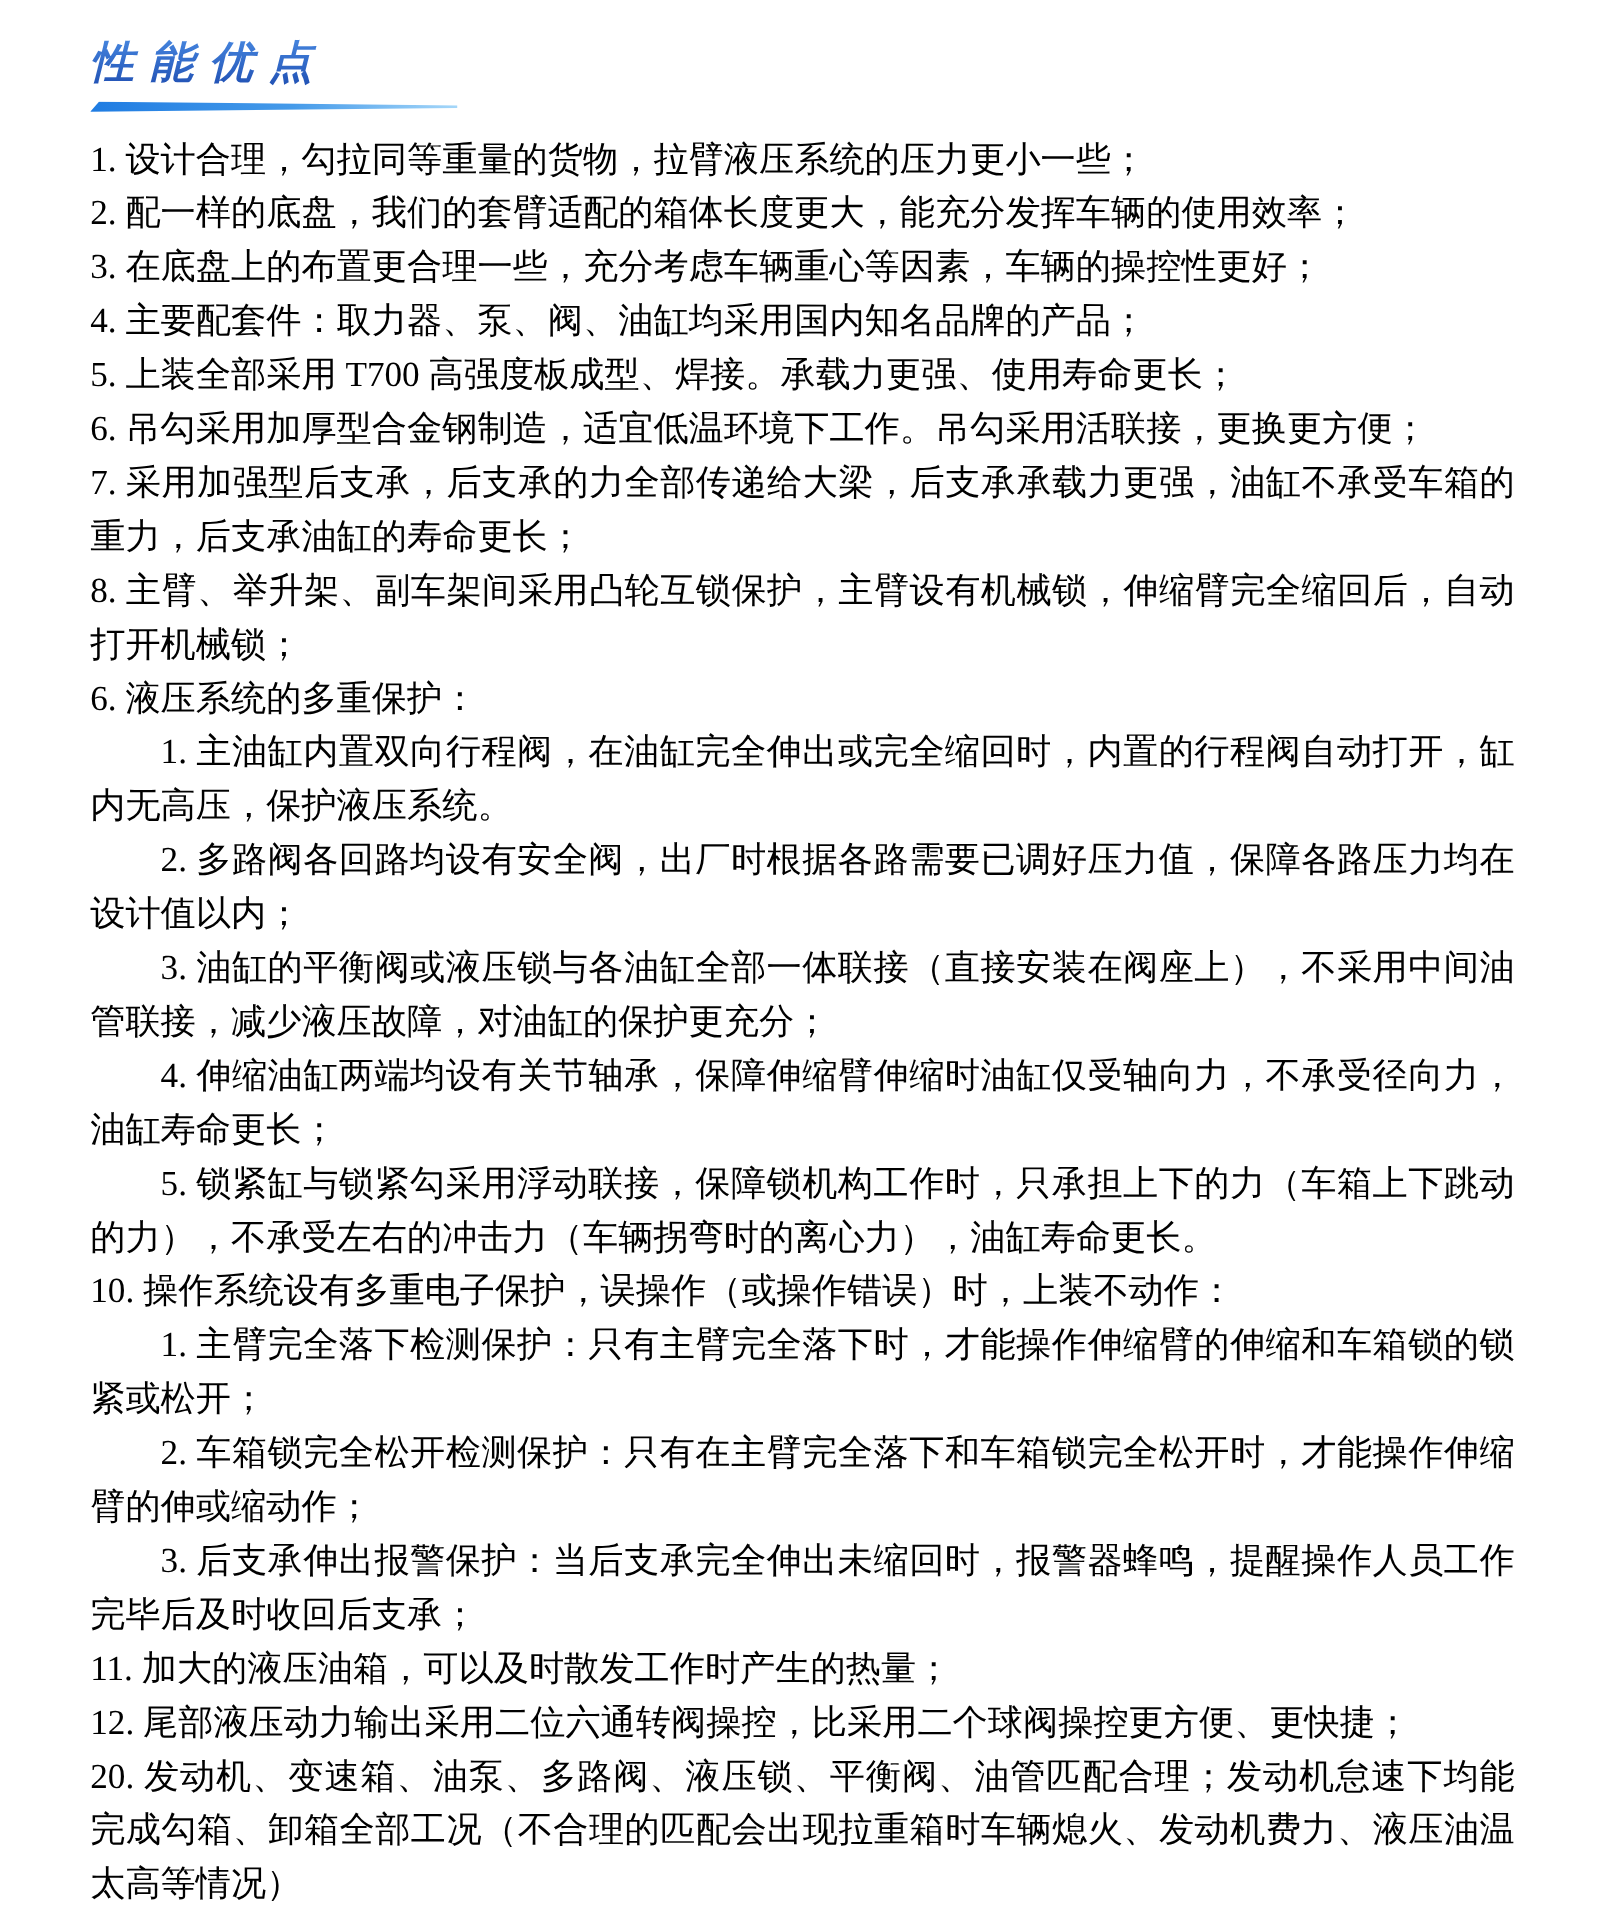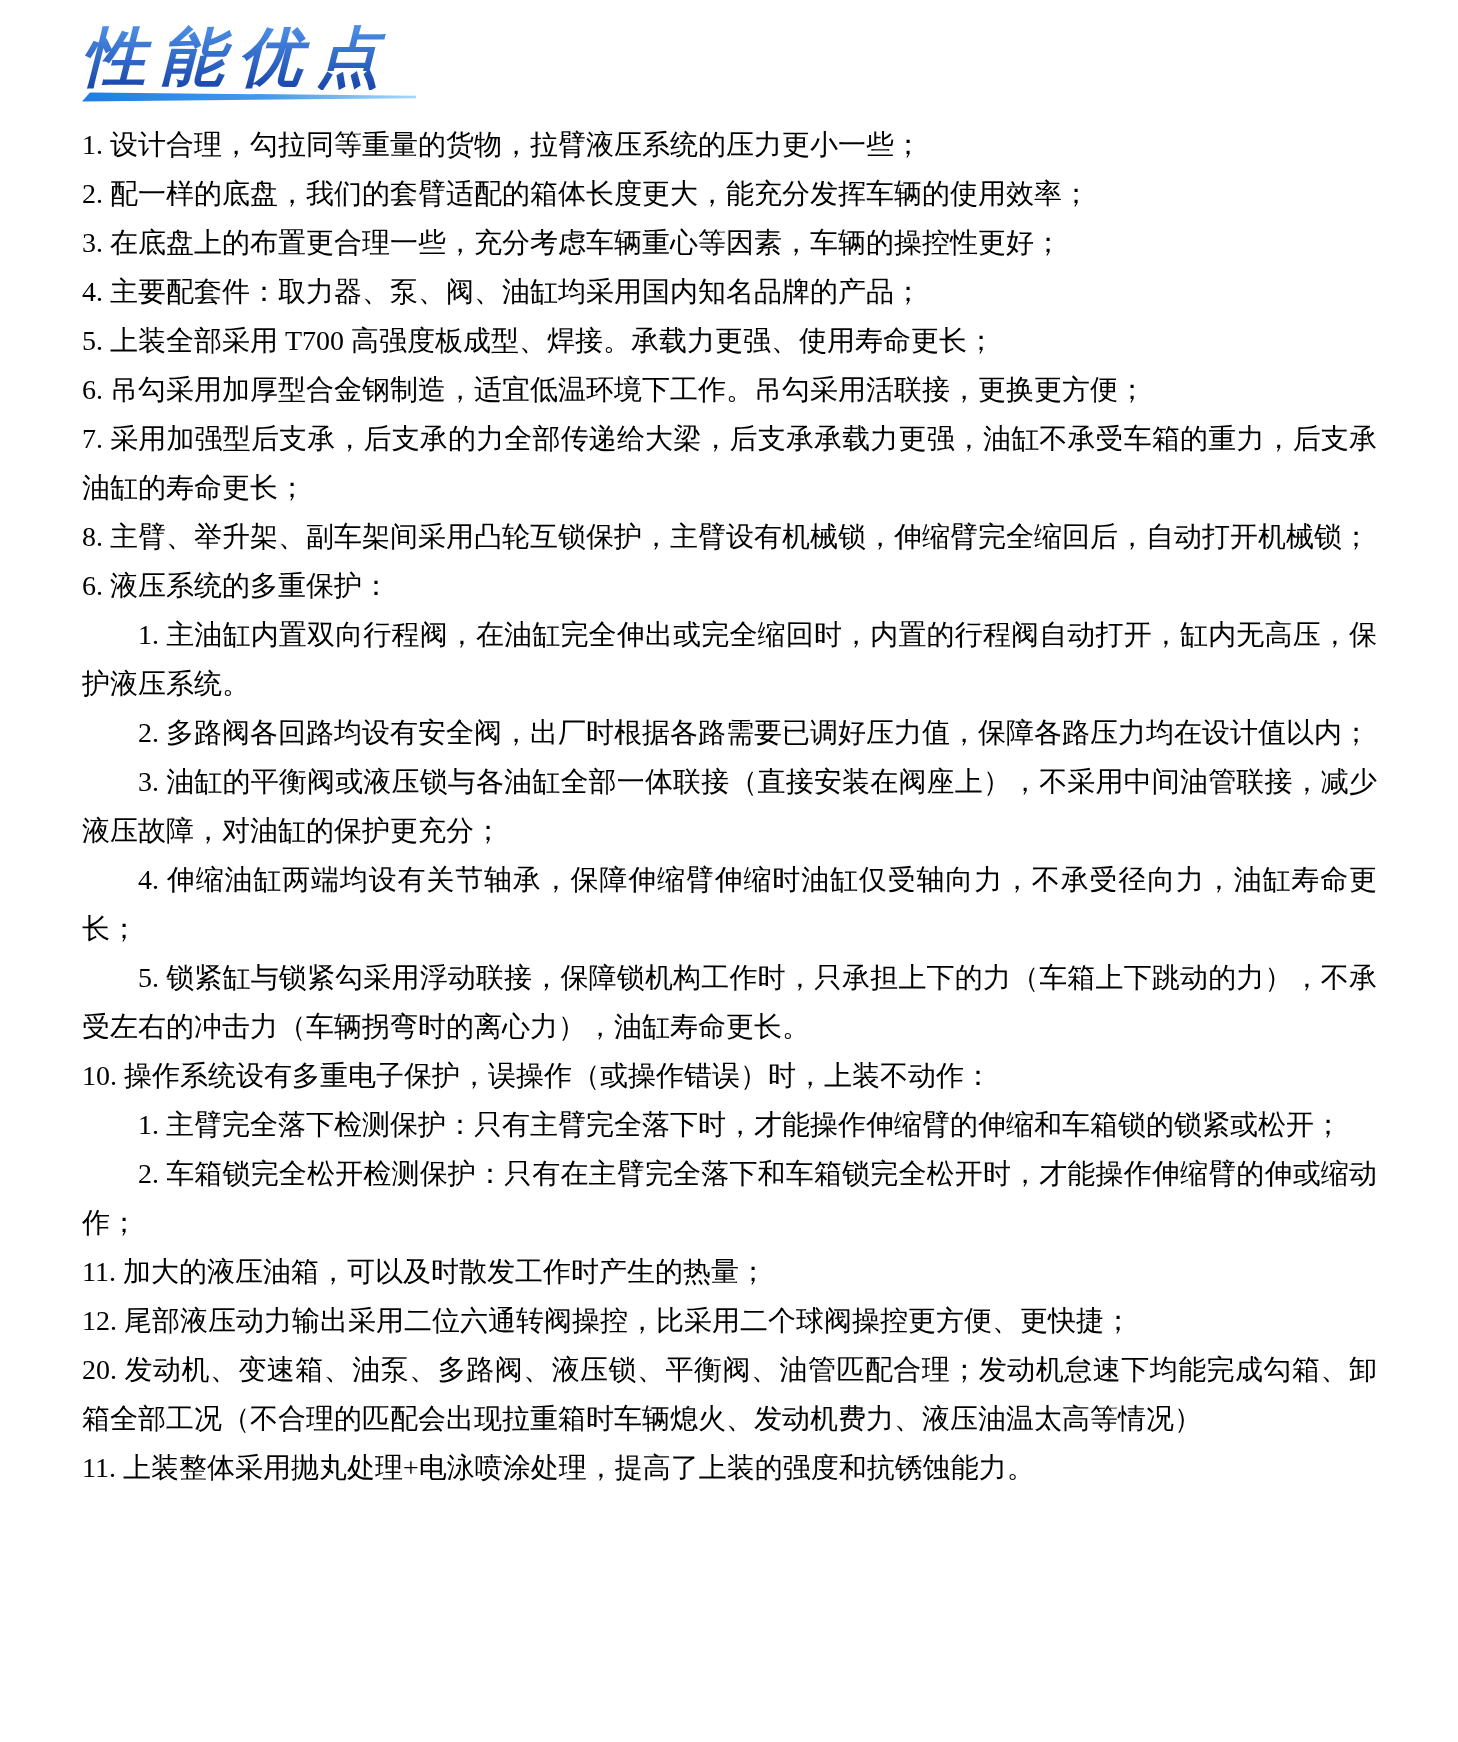--- a/index.html
+++ b/index.html
@@ -18,21 +18,21 @@
   }
   .title-wrap {
     margin: 0 0 14px 0;
   }
   h1.title {
     margin: 0;
     display: inline-block;
     font-family: "Liberation Sans", "DejaVu Sans", sans-serif;
     font-weight: 900;
     font-style: italic;
-    font-size: 64px;
+    font-size: 40px;
     line-height: 66px;
     letter-spacing: 14px;
     padding-right: 14px;
     color: var(--title-bottom, #1c4aae);
   }
   @supports ((-webkit-background-clip: text) or (background-clip: text)) {
     h1.title {
       background: linear-gradient(180deg, var(--title-top, #4a8ce4) 8%, var(--title-bottom, #1c4aae) 92%);
       -webkit-background-clip: text;
       background-clip: text;
@@ -44,21 +44,21 @@
     height: 10px;
     margin-top: 2px;
     background: linear-gradient(90deg, var(--underline-left, #1f7ce2) 0%, #459ae9 55%, var(--underline-right, #a5d7f9) 100%);
     clip-path: polygon(8px 4%, 100% 38%, 100% 62%, 0 96%);
   }
   .content {
     margin-top: 18px;
   }
   .content p {
     margin: 0;
-    font-size: 28px;
+    font-size: 32px;
     line-height: 49px;
     text-align: justify;
   }
   .content p.indent {
     text-indent: 2em;
   }
 </style>
 </head>
 <body style="background: rgb(255, 255, 255);">
 
@@ -78,18 +78,19 @@
       <p>8. 主臂、举升架、副车架间采用凸轮互锁保护，主臂设有机械锁，伸缩臂完全缩回后，自动打开机械锁；</p>
       <p>6. 液压系统的多重保护：</p>
       <p class="indent">1. 主油缸内置双向行程阀，在油缸完全伸出或完全缩回时，内置的行程阀自动打开，缸内无高压，保护液压系统。</p>
       <p class="indent">2. 多路阀各回路均设有安全阀，出厂时根据各路需要已调好压力值，保障各路压力均在设计值以内；</p>
       <p class="indent">3. 油缸的平衡阀或液压锁与各油缸全部一体联接（直接安装在阀座上），不采用中间油管联接，减少液压故障，对油缸的保护更充分；</p>
       <p class="indent">4. 伸缩油缸两端均设有关节轴承，保障伸缩臂伸缩时油缸仅受轴向力，不承受径向力，油缸寿命更长；</p>
       <p class="indent">5. 锁紧缸与锁紧勾采用浮动联接，保障锁机构工作时，只承担上下的力（车箱上下跳动的力），不承受左右的冲击力（车辆拐弯时的离心力），油缸寿命更长。</p>
       <p>10. 操作系统设有多重电子保护，误操作（或操作错误）时，上装不动作：</p>
       <p class="indent">1. 主臂完全落下检测保护：只有主臂完全落下时，才能操作伸缩臂的伸缩和车箱锁的锁紧或松开；</p>
       <p class="indent">2. 车箱锁完全松开检测保护：只有在主臂完全落下和车箱锁完全松开时，才能操作伸缩臂的伸或缩动作；</p>
+      <p class="indent">3. 后支承伸出报警保护：当后支承完全伸出未缩回时，报警器蜂鸣，提醒操作人员工作完毕后及时收回后支承；</p>
       <p>11. 加大的液压油箱，可以及时散发工作时产生的热量；</p>
       <p>12. 尾部液压动力输出采用二位六通转阀操控，比采用二个球阀操控更方便、更快捷；</p>
       <p>20. 发动机、变速箱、油泵、多路阀、液压锁、平衡阀、油管匹配合理；发动机怠速下均能完成勾箱、卸箱全部工况（不合理的匹配会出现拉重箱时车辆熄火、发动机费力、液压油温太高等情况）</p>
       <p>11. 上装整体采用抛丸处理+电泳喷涂处理，提高了上装的强度和抗锈蚀能力。</p>
     </main>
 </div>
 
 </body></html>

